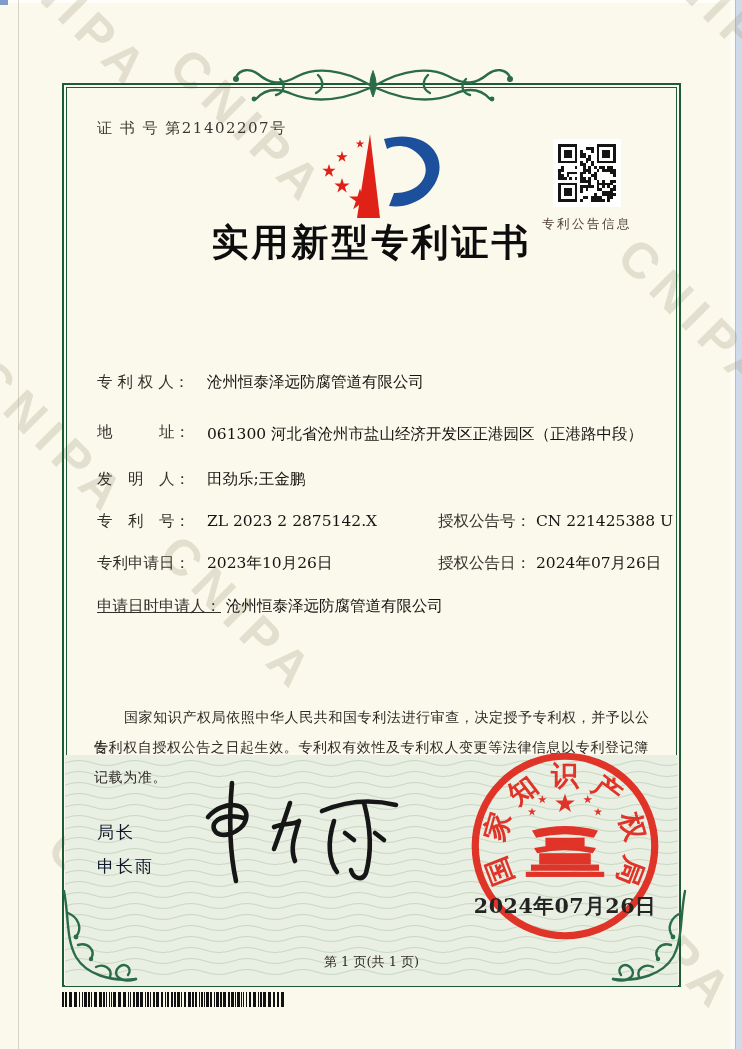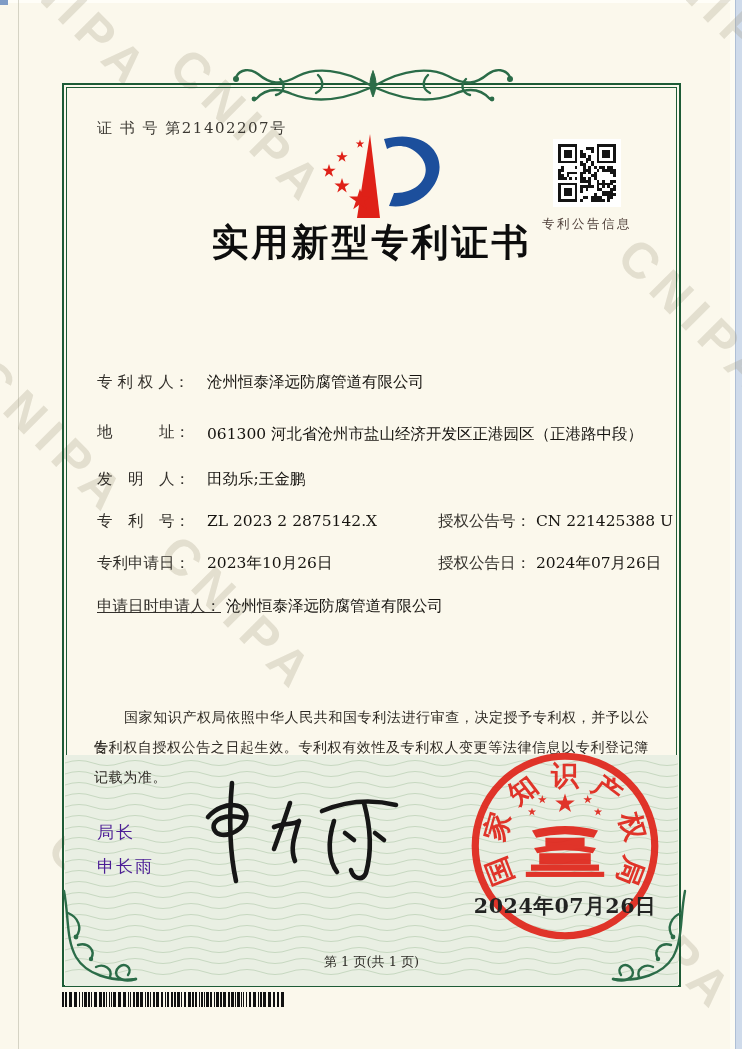--- a/index.html
+++ b/index.html
@@ -29,21 +29,21 @@
               letter-spacing:2.5px;color:#50403a;z-index:3;}
   .row{position:absolute;left:33px;font-size:15.5px;color:#1d1b18;z-index:3;white-space:nowrap;}
   .lbl{display:inline-block;min-width:110px;white-space:nowrap;color:#33302b;}
   .lbl-wide{min-width:123px;text-decoration:underline;}
   .val{color:#161410;}
   .val-wrap{display:inline-block;width:452px;white-space:normal;vertical-align:top;line-height:24px;}
   .pair-right{position:absolute;left:341px;top:0;white-space:nowrap;}
   .statement{left:30px;width:563px;font-size:14px;line-height:30px;color:#2e2a24;
              letter-spacing:.6px;font-weight:500;z-index:3;}
   .bureau{left:33px;font-size:17px;font-family:Liberation Sans, sans-serif;
-          color:#4c1d95;z-index:3;letter-spacing:2px;}
+          color:#0f172a;z-index:3;letter-spacing:2px;}
   .footer{left:0;top:868px;width:100%;text-align:center;font-size:13px;color:#2f2d28;z-index:3;}
   .sig{left:130px;top:692px;z-index:4;}
   .seal{left:403px;top:663px;z-index:5;opacity:.93;}
   .waves{left:1px;top:670px;z-index:1;}
   .orn-top{left:156px;top:-24px;z-index:2;}
   .orn-bl{left:-6px;top:802px;z-index:2;}
   .orn-br{left:543px;top:802px;z-index:2;transform:scaleX(-1);}
   .barcode{left:62px;top:992px;width:222px;height:15px;z-index:2;display:flex;align-items:stretch;}
   .barcode div{height:100%;}
 </style>

